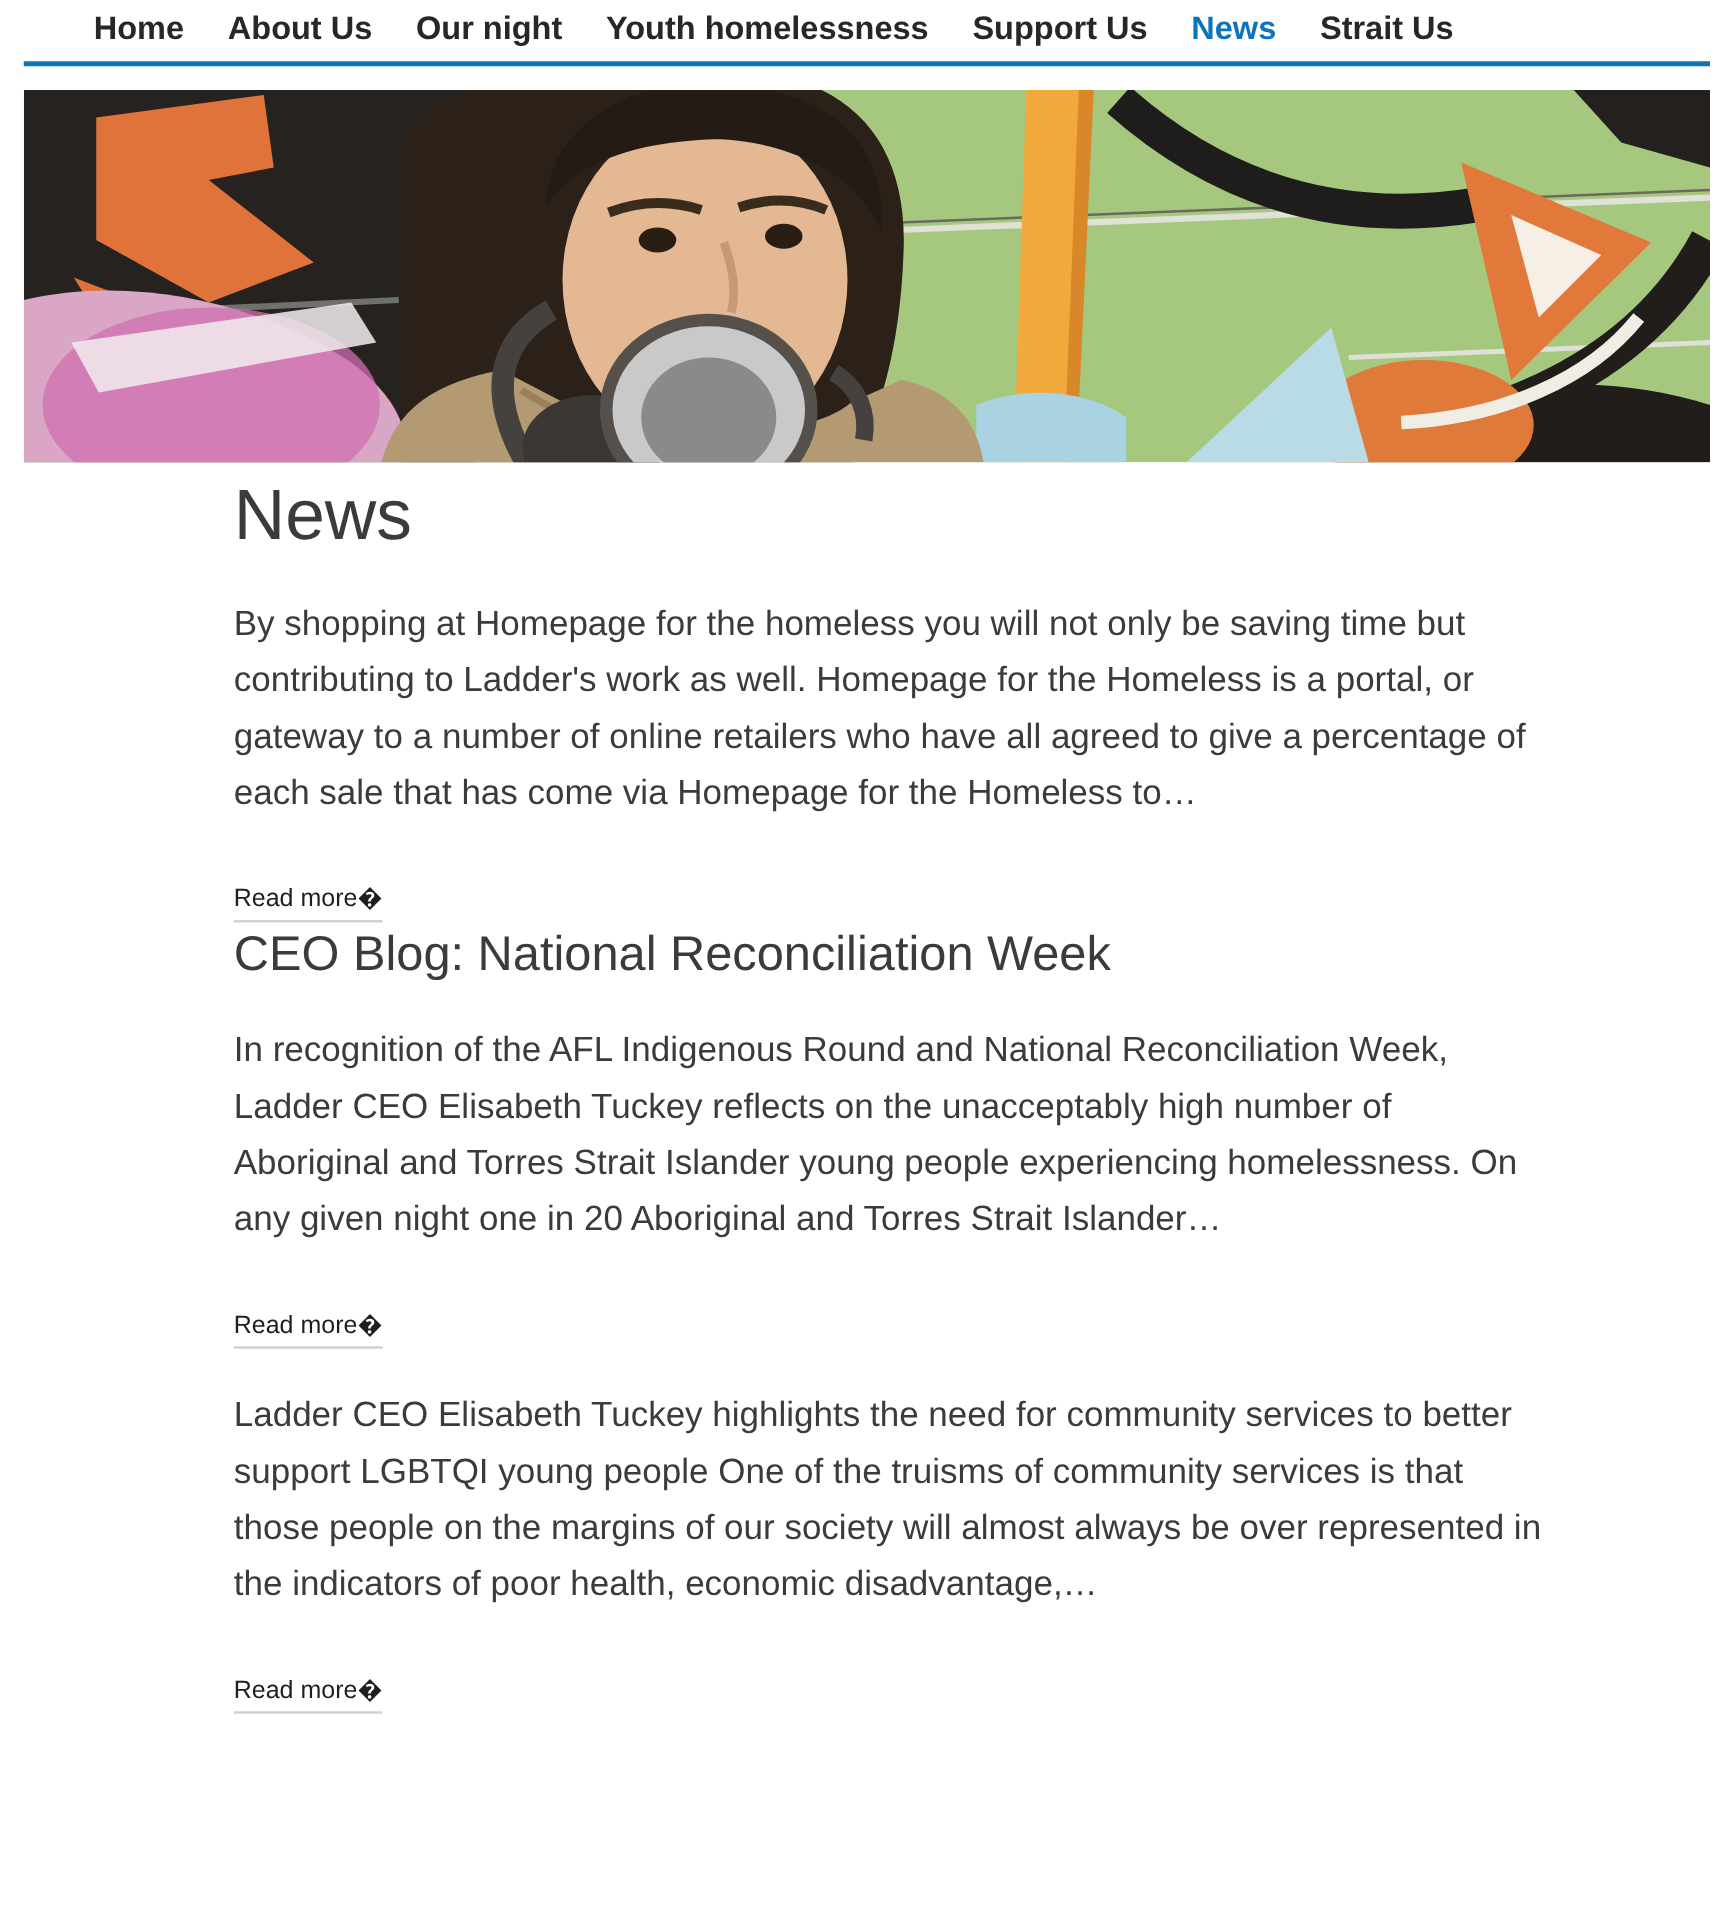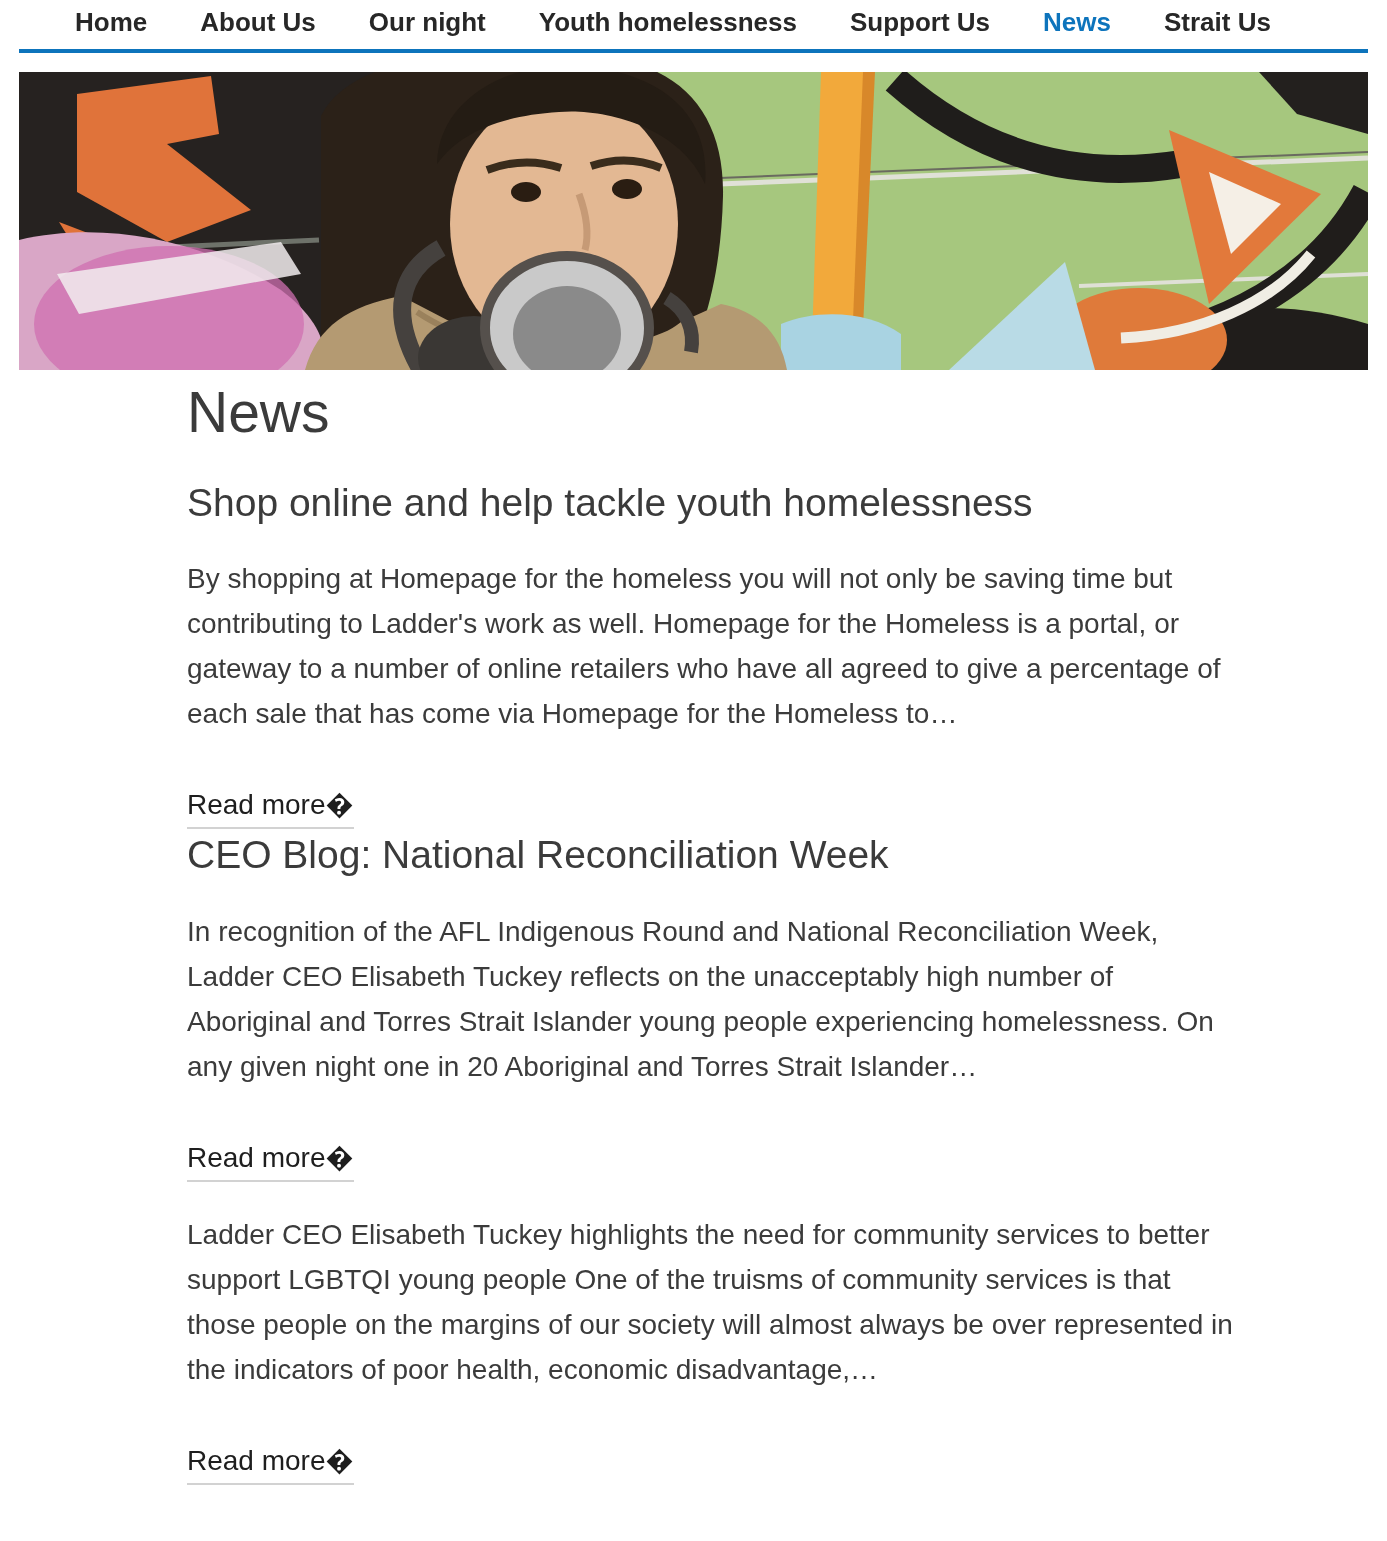--- a/index.html
+++ b/index.html
@@ -6,21 +6,21 @@
   html, body { margin: 0; padding: 0; }
   body {
     width: 1387px; height: 1541px; overflow: hidden;
     background: #ffffff;
     font-family: "Liberation Sans", sans-serif;
     color: #3b3b3b;
   }
   
   .nav {
     display: flex; align-items: center;
-    gap: 53px;
+    gap: 35px;
     padding: 7px 0 9px 75px;
     font-size: 26px; font-weight: 700; color: #272727;
     white-space: nowrap;
   }
   .nav-item { cursor: pointer; }
   .nav-item.active { color: #0d74bc; }
   .rule {
     height: 4px; background: #0d74bc;
     margin: 2px 19px 0 19px;
   }
@@ -41,21 +41,21 @@
     margin: 34px 0 0 0; color: #3b3b3b; cursor: pointer;
   }
   .article + .article .article-title { margin-top: 3px; }
   .article-excerpt {
     font-size: 28px; font-weight: 400; line-height: 45px;
     margin: 30px 0 0 0; color: #3b3b3b;
   }
   .read-more {
     display: inline-block;
     margin-top: 48px;
-    font-size: 28px; color: #1e1e1e;
+    font-size: 20px; color: #1e1e1e;
     text-decoration: none;
     border-bottom: 2px solid #d2d2d2;
     padding-bottom: 5px;
     cursor: pointer;
   }
 </style>
 </head>
 <body>
 
 <div class="nav">
@@ -126,21 +126,20 @@
     <ellipse cx="548" cy="256" rx="82" ry="72" fill="#c9c9c9"></ellipse>
     <ellipse cx="548" cy="262" rx="54" ry="48" fill="#8a8a8a"></ellipse>
     <ellipse cx="548" cy="256" rx="82" ry="72" fill="none" stroke="#55504c" stroke-width="10"></ellipse>
   </svg>
 </div>
 
 <div class="content">
   <h1 class="page-title">News</h1>
 
   <div class="article">
-    <h2 class="article-title">Shop online and help tackle youth homelessness</h2>
     <p class="article-excerpt">By shopping at Homepage for the homeless you will not only be saving time but contributing to Ladder's work as well. Homepage for the Homeless is a portal, or gateway to a number of online retailers who have all agreed to give a percentage of each sale that has come via Homepage for the Homeless to…</p>
     <a class="read-more">Read more�</a>
   </div>
 
   <div class="article">
     <h2 class="article-title">CEO Blog: National Reconciliation Week</h2>
     <p class="article-excerpt">In recognition of the AFL Indigenous Round and National Reconciliation Week, Ladder CEO Elisabeth Tuckey reflects on the unacceptably high number of Aboriginal and Torres Strait Islander young people experiencing homelessness. On any given night one in 20 Aboriginal and Torres Strait Islander…</p>
     <a class="read-more">Read more�</a>
   </div>
 

